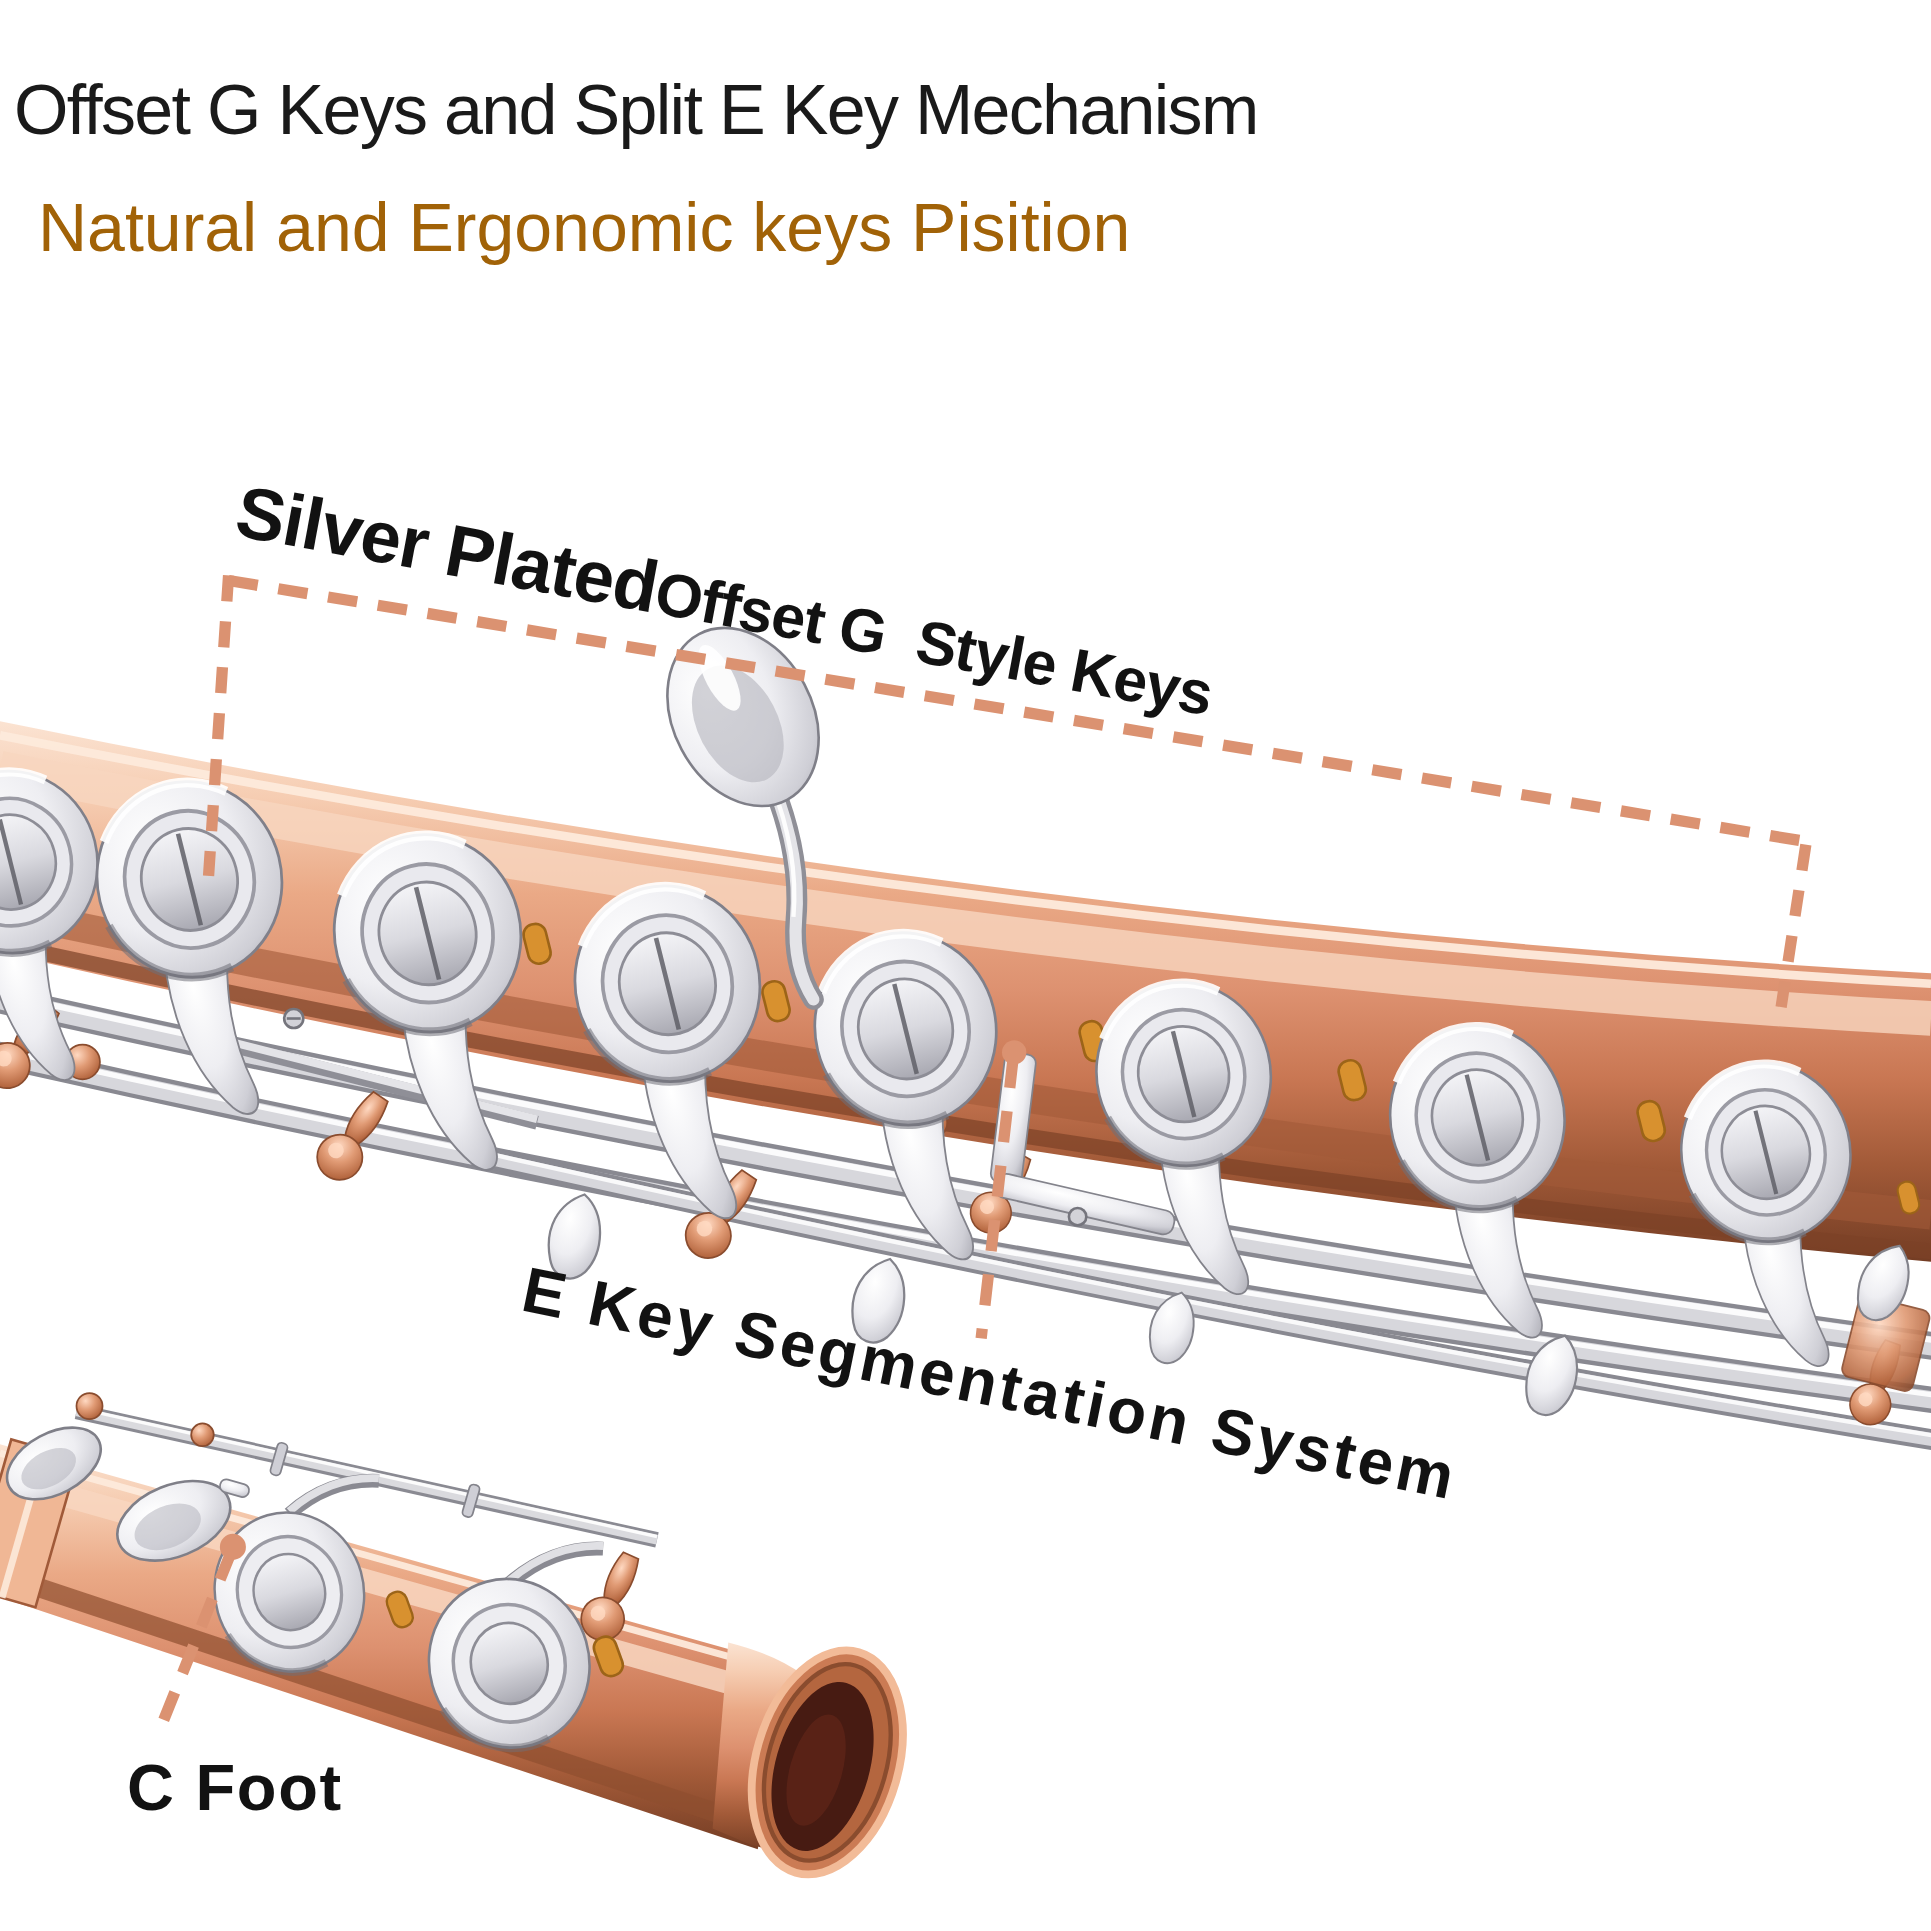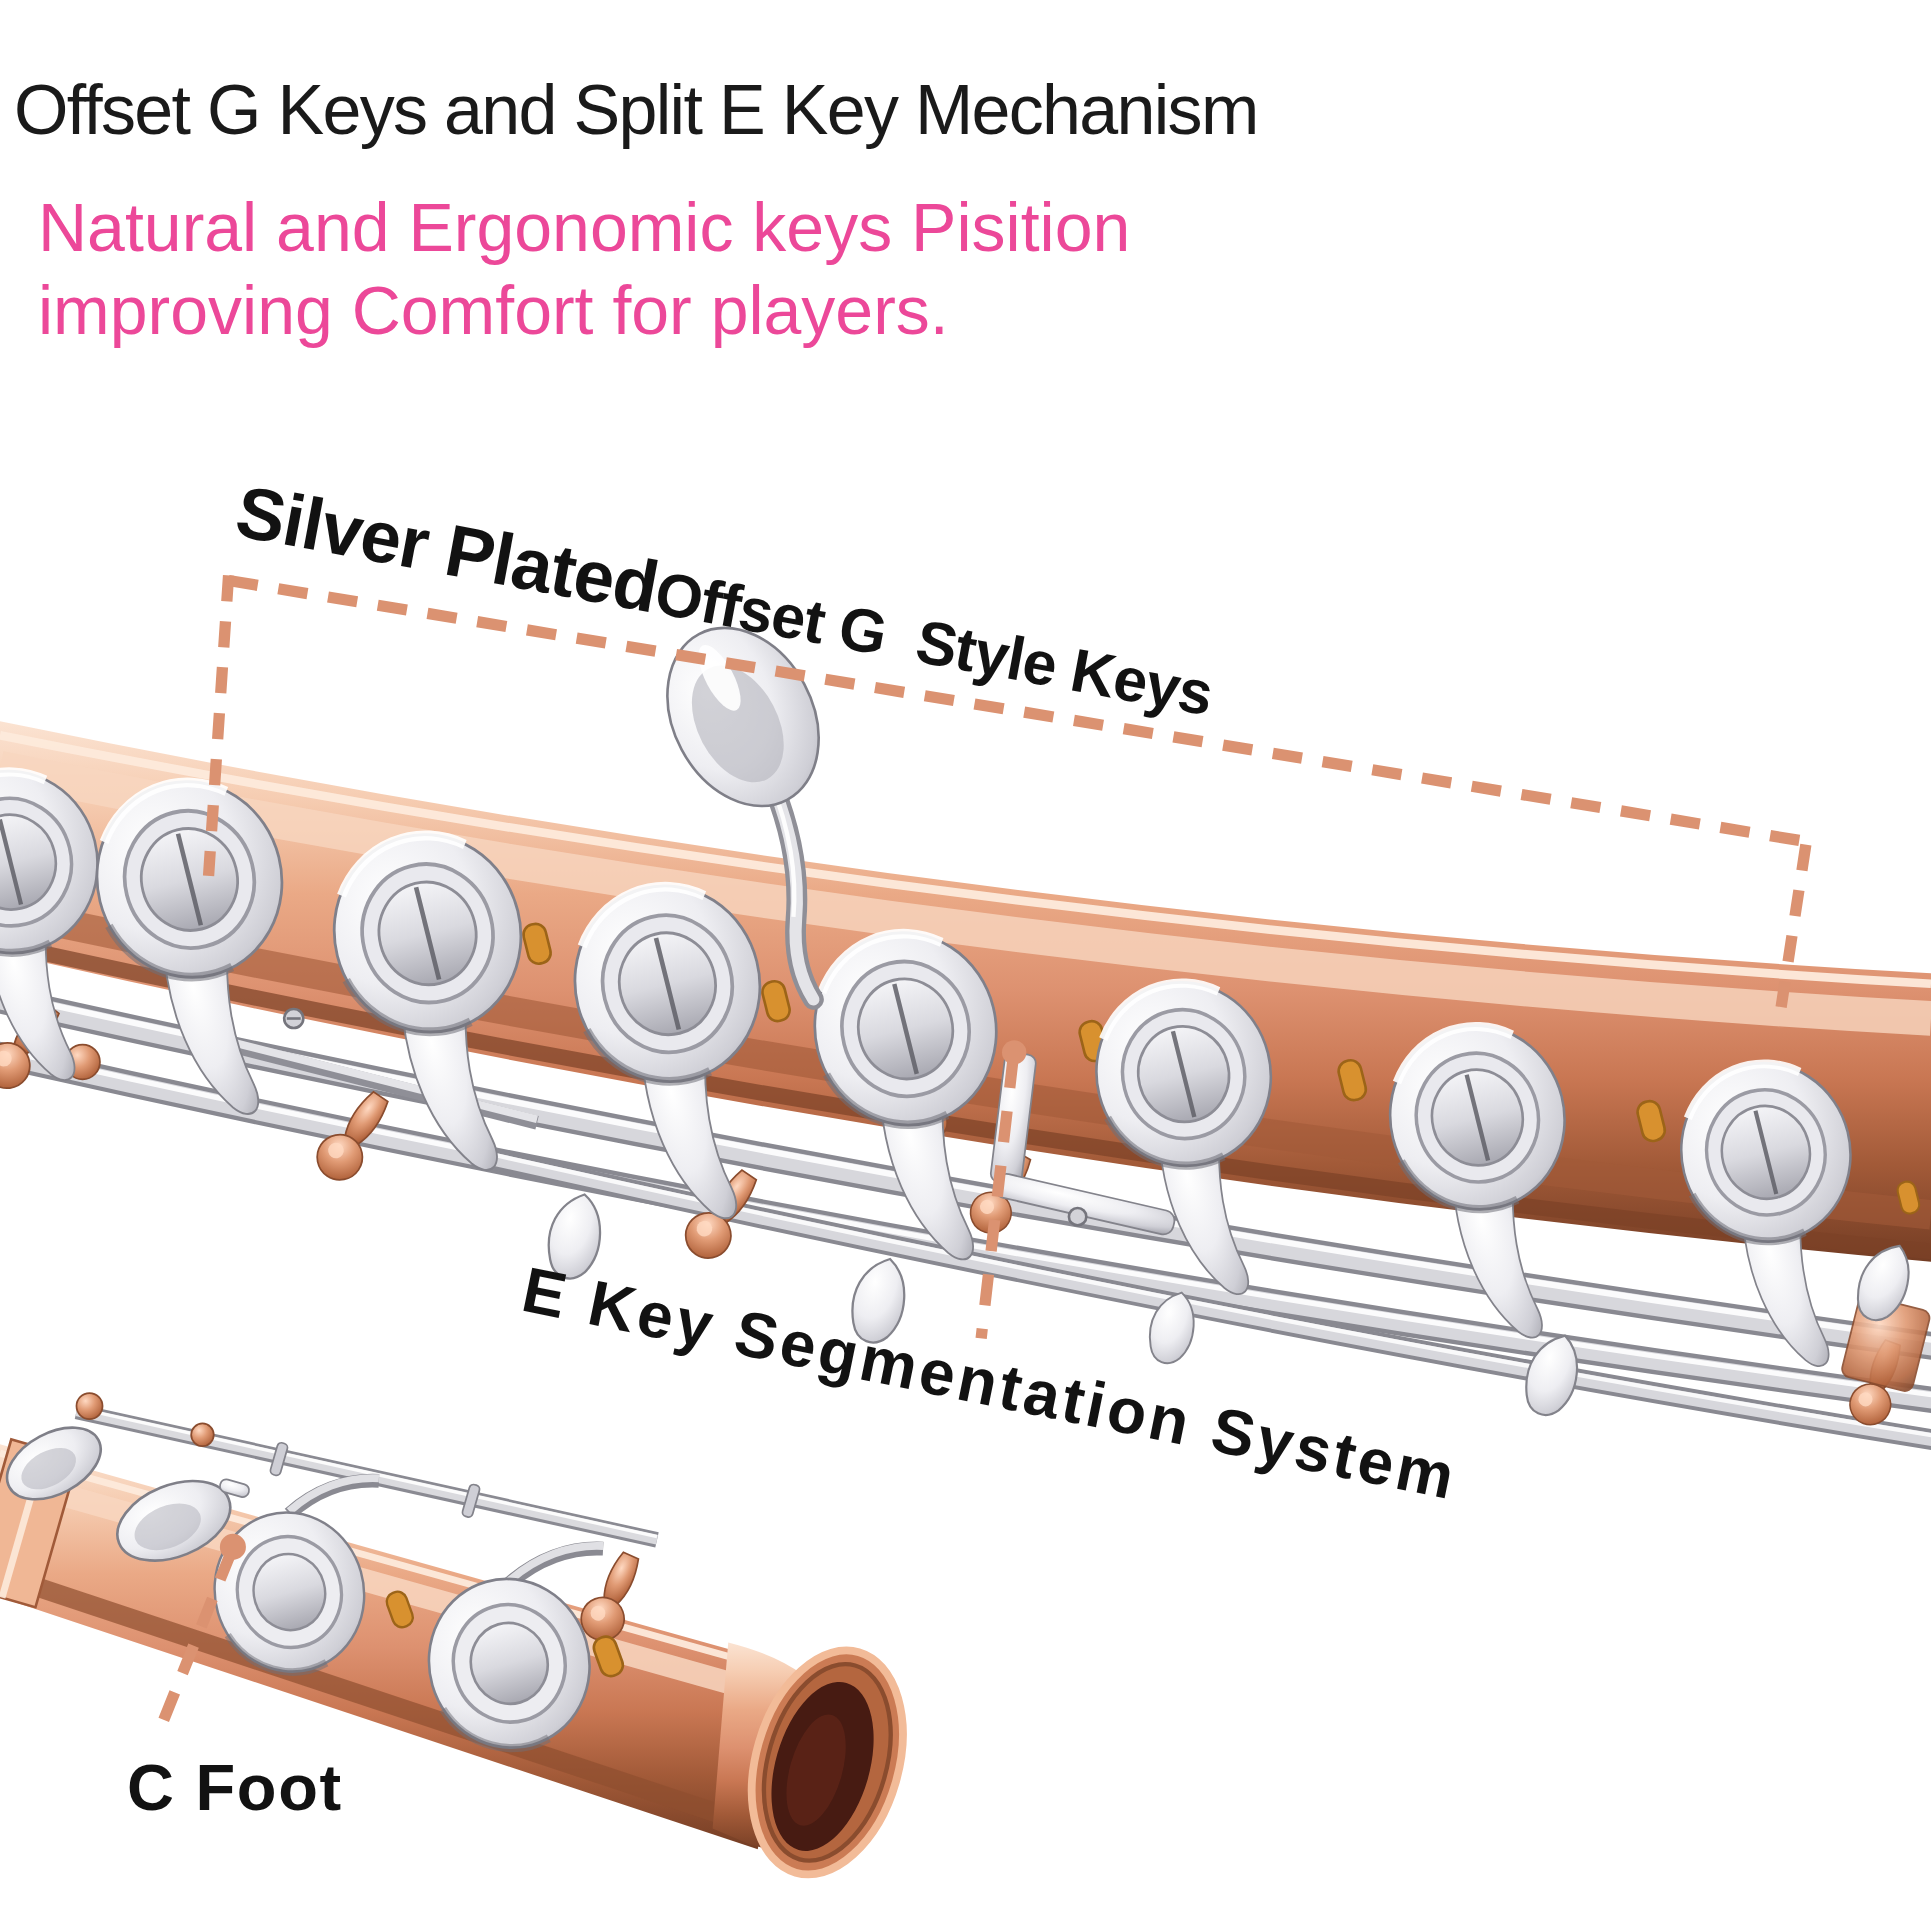--- a/index.html
+++ b/index.html
@@ -25,21 +25,21 @@
   }
   .art{position:absolute;left:0;top:0;width:1931px;height:1931px;}
   .page-title{
     position:absolute;left:14px;top:21px;
     font-size:70px;font-weight:400;letter-spacing:-1.7px;line-height:1.2;
     color:var(--title-color);white-space:nowrap;
   }
   .page-subtitle{
     position:absolute;left:38px;top:186px;
     font-size:68px;font-weight:400;letter-spacing:0px;line-height:83px;
-    color:#ec4899;white-space:nowrap;
+    color:#a16207;white-space:nowrap;
   }
   .lbl{position:absolute;color:var(--label-color);font-weight:700;white-space:pre;}
   .lbl-silver{
     left:245px;top:469px;
     transform:rotate(10.5deg);transform-origin:left top;
     display:flex;align-items:baseline;letter-spacing:-0.9px;
   }
   .lbl-silver .big{font-size:73px;}
   .lbl-silver .small{font-size:61px;}
   .lbl-ekey{
@@ -253,21 +253,20 @@
     <circle cx="1167" cy="1211" r="14" style="fill:var(--dash-accent,#db9271)" stroke="none"></circle>
     <line x1="266" y1="1786" x2="184" y2="1990" stroke-dasharray="34 24"></line>
     <circle cx="268" cy="1780" r="15" style="fill:var(--dash-accent,#db9271)" stroke="none"></circle>
   </g>
 </svg>
 
 <h1 class="page-title">Offset G Keys and Split E Key Mechanism</h1>
 
 <div class="page-subtitle">
   <div>Natural and Ergonomic keys Pisition</div>
-  <div>improving Comfort for players.</div>
 </div>
 
 <div class="lbl lbl-silver">
   <span class="big">Silver Plated</span><span class="small">Offset G  Style Keys</span>
 </div>
 
 <div class="lbl lbl-ekey">E Key Segmentation System</div>
 
 <div class="lbl lbl-cfoot">C Foot</div>
 

